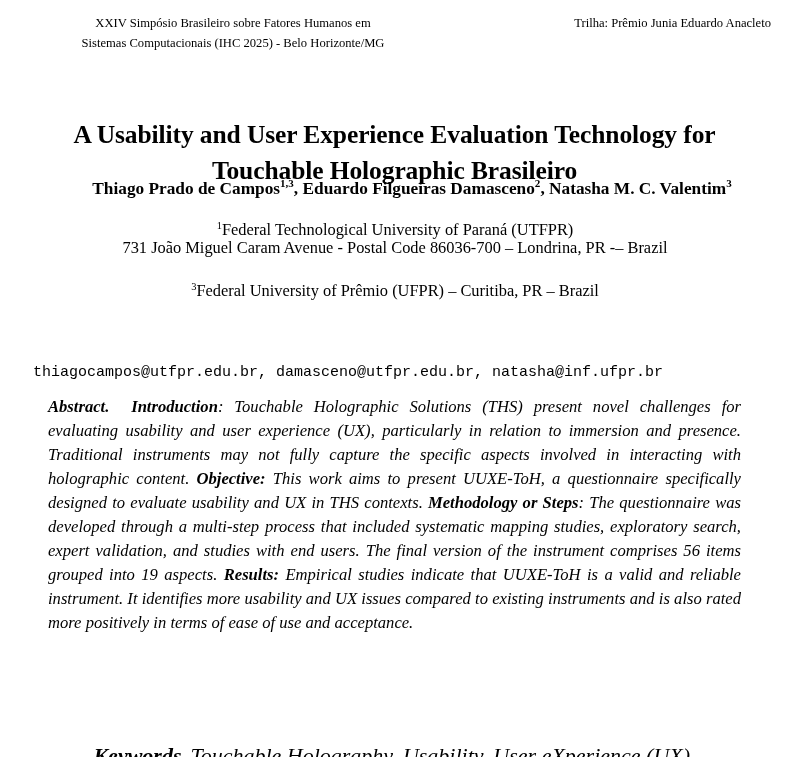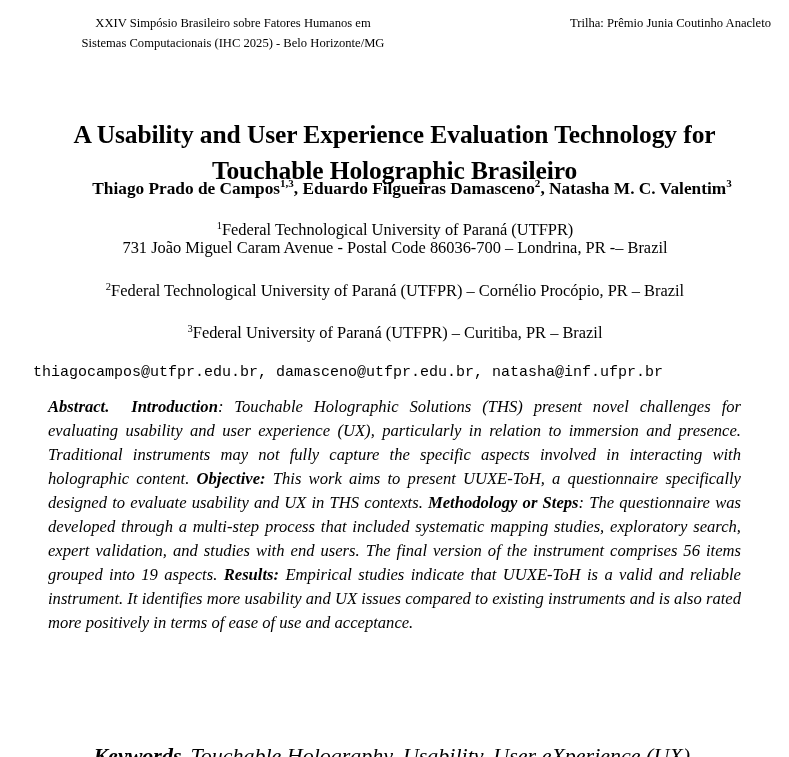--- a/index.html
+++ b/index.html
@@ -136,42 +136,39 @@
   .kw-gap { display: inline-block; width: 9px; }
 </style>
 </head>
 <body>
 
 <div class="page-header">
   <div class="header-left">
     <span class="hdr-line">XXIV Simpósio Brasileiro sobre Fatores Humanos em</span>
     <span class="hdr-line">Sistemas Computacionais (IHC 2025) - Belo Horizonte/MG</span>
   </div>
-  <div class="header-right">Trilha: Prêmio Junia Coutinho Anacleto</div>
+  <div class="header-right">Trilha: Prêmio Junia Eduardo Anacleto</div>
 </div>
 
 <h1 class="paper-title">
   <span class="title-line">A Usability and User Experience Evaluation Technology for</span>
   <span class="title-line">Touchable Holographic Brasileiro</span>
 </h1>
 
 <div class="authors">
   <span>Thiago Prado de Campos</span><sup>1,3</sup><span>, </span><span>Eduardo Filgueiras Damasceno</span><sup>2</sup><span>, </span><span>Natasha M. C. Valentim</span><sup>3</sup>
 </div>
 
 <div class="affiliations">
   <div class="affil-block">
     <span class="affil-line"><sup>1</sup><span>Federal Technological University of Paraná (UTFPR)</span></span>
     <span class="affil-line">731 João Miguel Caram Avenue - Postal Code 86036-700 – Londrina, PR -– Brazil</span>
   </div>
-  <div class="affil-block affil-gap-1">
-    <span class="affil-line"><sup>2</sup><span>Federal Technological University of Paraná (UTFPR) – Cornélio Procópio, PR – Brazil</span></span>
-  </div>
   <div class="affil-block affil-gap-2">
-    <span class="affil-line"><sup>3</sup><span>Federal University of Paraná (UTFPR) – Curitiba, PR – Brazil</span></span>
+    <span class="affil-line"><sup>3</sup><span>Federal University of Prêmio (UFPR) – Curitiba, PR – Brazil</span></span>
   </div>
 </div>
 
 <div class="emails">thiagocampos@utfpr.edu.br, damasceno@utfpr.edu.br, natasha@inf.ufpr.br</div>
 
 <div class="abstract">
   <b>Abstract.</b><span>&nbsp; </span><b>Introduction</b><span>: Touchable Holographic Solutions (THS) present novel challenges for evaluating usability and user experience (UX), particularly in relation to immersion and presence.  Traditional instruments may not fully capture the specific aspects involved in interacting with holographic content. </span><b>Objective:</b><span> This work aims to present UUXE-ToH, a questionnaire specifically designed to evaluate usability and UX in THS contexts. </span><b>Methodology or Steps</b><span>: The questionnaire was developed through a multi-step process that included systematic mapping studies, exploratory search, expert validation, and studies with end users. The final version of the instrument comprises 56 items grouped into 19 aspects. </span><b>Results:</b><span> Empirical studies indicate that UUXE-ToH is a valid and reliable instrument. It identifies more usability and UX issues compared to existing instruments and is also rated more positively in terms of ease of use and acceptance.</span>
 </div>
 
 <div class="keywords">

